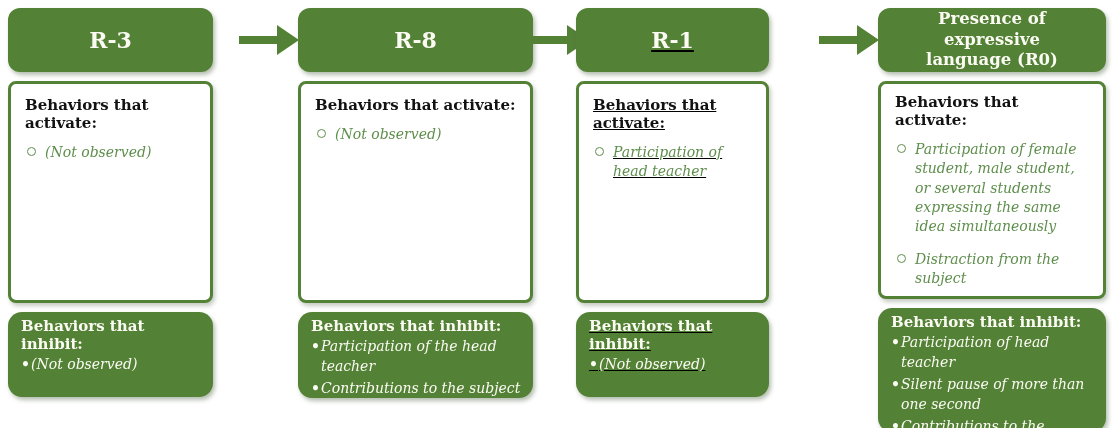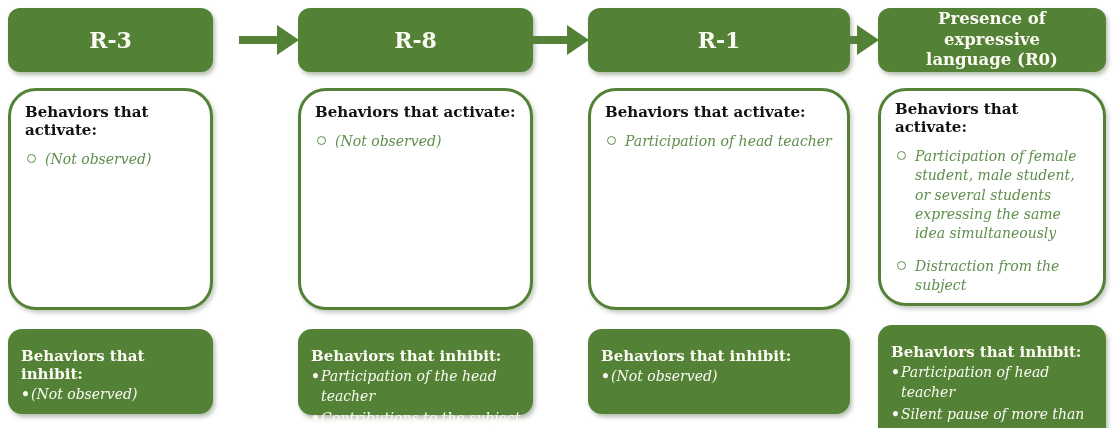--- a/index.html
+++ b/index.html
@@ -31,24 +31,24 @@
     text-align: center;
     color: var(--ivory, #fbfbf3);
     font-weight: bold;
     font-size: 22px;
     box-shadow: 2px 3px 4px rgba(90,110,80,0.45);
     padding: 0 24px;
     flex: 0 0 auto;
   }
   .stage-header.small { font-size: 16.5px; line-height: 1.25; }
   .activate-box {
-    margin-top: 16px;
+    margin-top: 9px;
     background: #ffffff;
     border: 3px solid var(--green, #538135);
-    border-radius: 28px;
+    border-radius: 8px;
     padding: 12px 12px 10px 14px;
     box-shadow: 2px 3px 4px rgba(90,110,80,0.35);
     flex: 0 0 auto;
   }
   .box-title-dark {
     color: var(--black, #121212);
     font-weight: bold;
     font-size: 15px;
     margin-bottom: 11px;
   }
@@ -63,24 +63,24 @@
     line-height: 1.38;
   }
   .circle-bullet {
     flex: 0 0 auto;
     width: 9px; height: 9px;
     border: 1.6px solid var(--bullet-green, #5e8e4c);
     border-radius: 50%;
     margin: 4px 9px 0 2px;
   }
   .inhibit-box {
-    margin-top: 19px;
+    margin-top: 9px;
     background: var(--green, #538135);
     border-radius: 14px;
-    padding: 18px 12px 8px 13px;
+    padding: 5px 12px 8px 13px;
     box-shadow: 2px 3px 4px rgba(90,110,80,0.45);
     flex: 0 0 auto;
   }
   .box-title-light {
     color: var(--ivory, #fbfbf3);
     font-weight: bold;
     font-size: 15px;
     margin-bottom: 2px;
   }
   ul.inhibit-list { list-style: none; }
@@ -115,21 +115,21 @@
     position: absolute;
     left: 36px; top: 0;
     width: 0; height: 0;
     border-top: 15px solid transparent;
     border-bottom: 15px solid transparent;
     border-left: 22px solid var(--green, #538135);
   }
   
   .col-1 { left: 8px;   width: 205px; }
   .col-2 { left: 298px; width: 235px; }
-  .col-3 { left: 588px; width: 262px; }
+  .col-3 { left: 576px; width: 193px; text-decoration: underline; }
   .col-4 { left: 878px; width: 228px; }
   .col-1 .activate-box, .col-2 .activate-box, .col-3 .activate-box { height: 222px; }
   .col-4 .activate-box { height: 218px; padding-top: 9px; }
   .col-1 .inhibit-box, .col-3 .inhibit-box { height: 85px; }
   .col-2 .inhibit-box { height: 86px; }
   .col-4 .inhibit-box { height: 124px; }
   .col-4 ul.activate-list li { margin-bottom: 13px; }
   .arrow-1 { left: 241px; }
   .arrow-2 { left: 531px; }
   .arrow-3 { left: 821px; }

